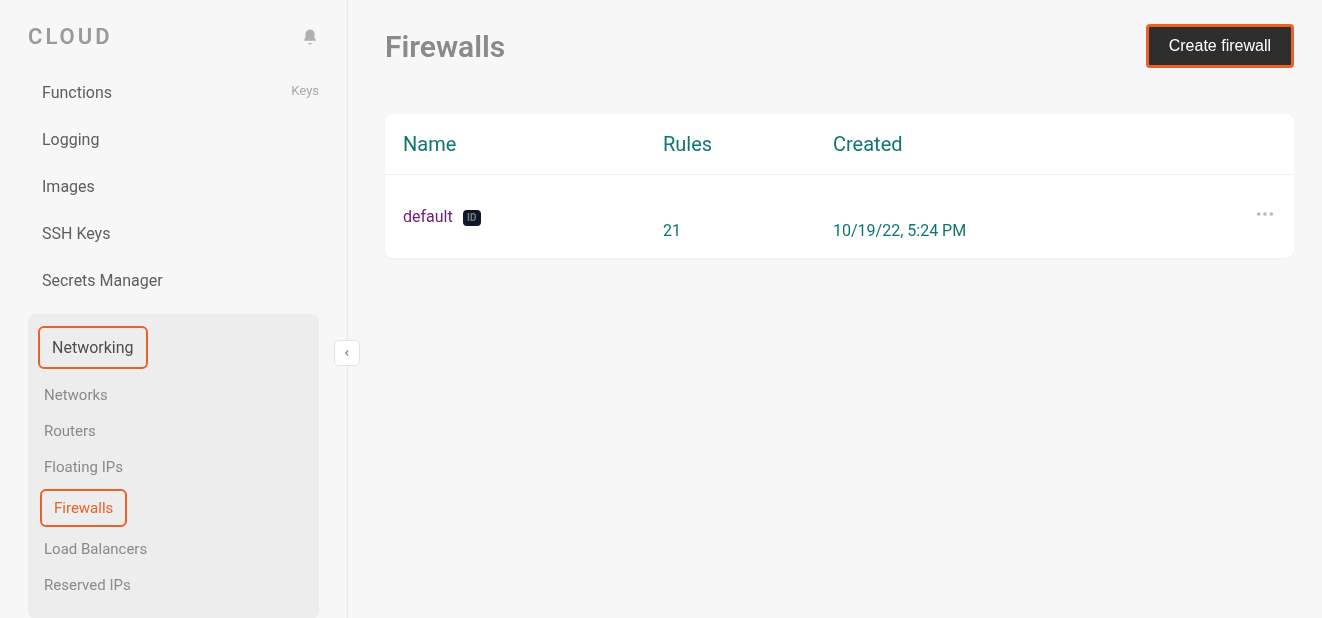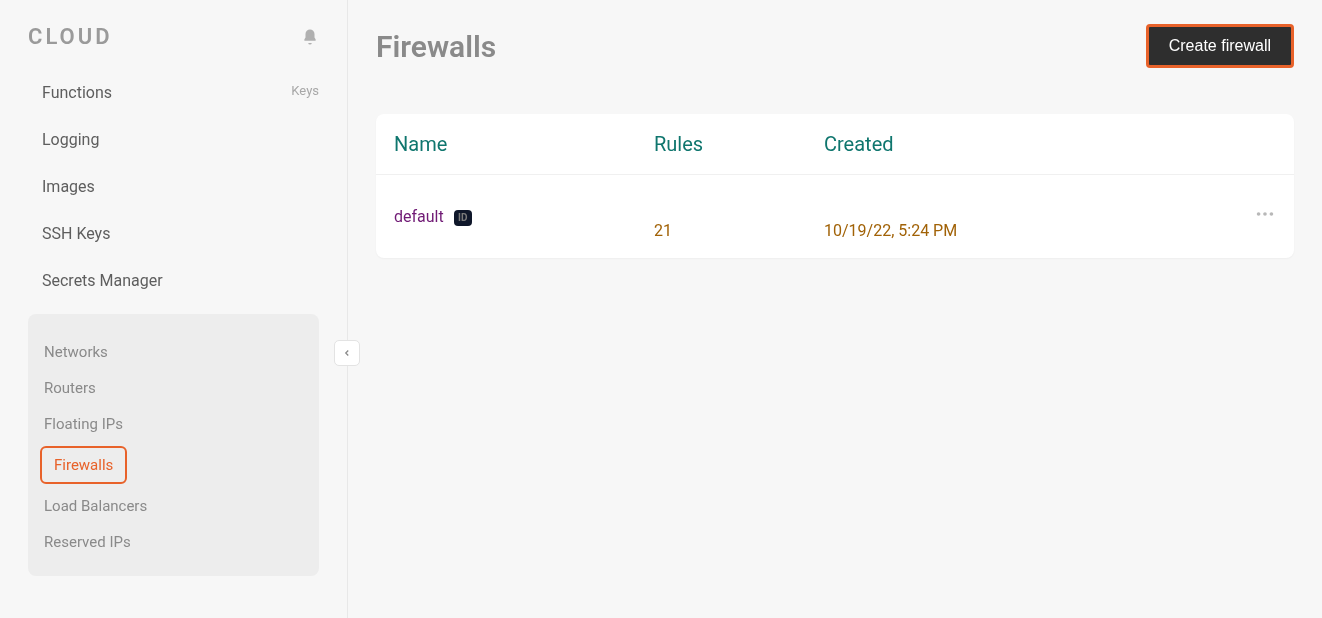--- a/index.html
+++ b/index.html
@@ -12,20 +12,21 @@
       background: #f7f7f7;
       color: #333;
       width: 1322px;
       height: 618px;
       overflow: hidden;
     }
     .container {
       display: flex;
       width: 100%;
       height: 100%;
+      gap: 9px;
     }
     .sidebar {
       width: 348px;
       background: #f7f7f7;
       border-right: 1px solid #e8e8e8;
       padding-top: 24px;
       position: relative;
     }
     .sidebar-header {
       display: flex;
@@ -177,21 +178,21 @@
       color: #7a7a7a;
       border-radius: 4px;
       font-size: 10px;
       font-weight: 700;
       width: 18px;
       height: 16px;
       margin-left: 6px;
       vertical-align: middle;
     }
     .rules-val, .created-val {
-      color: #a16207;
+      color: #0f766e;
       margin-top: 28px;
     }
     .row-actions {
       color: #b8b8b8;
       cursor: pointer;
       font-size: 20px;
       letter-spacing: 2px;
       display: inline-flex;
       align-items: center;
     }
@@ -223,20 +224,21 @@
       </li>
       <li class="nav-item">
         <span>SSH Keys</span>
       </li>
       <li class="nav-item">
         <span>Secrets Manager</span>
       </li>
     </ul>
 
     <div class="nav-group">
+      <div class="nav-group-header">Networking</div>
       <ul class="nav-sub-list">
         <li class="nav-sub-item nav-sub-normal">
           <span>Networks</span>
         </li>
         <li class="nav-sub-item nav-sub-normal">
           <span>Routers</span>
         </li>
         <li class="nav-sub-item nav-sub-normal">
           <span>Floating IPs</span>
         </li>

